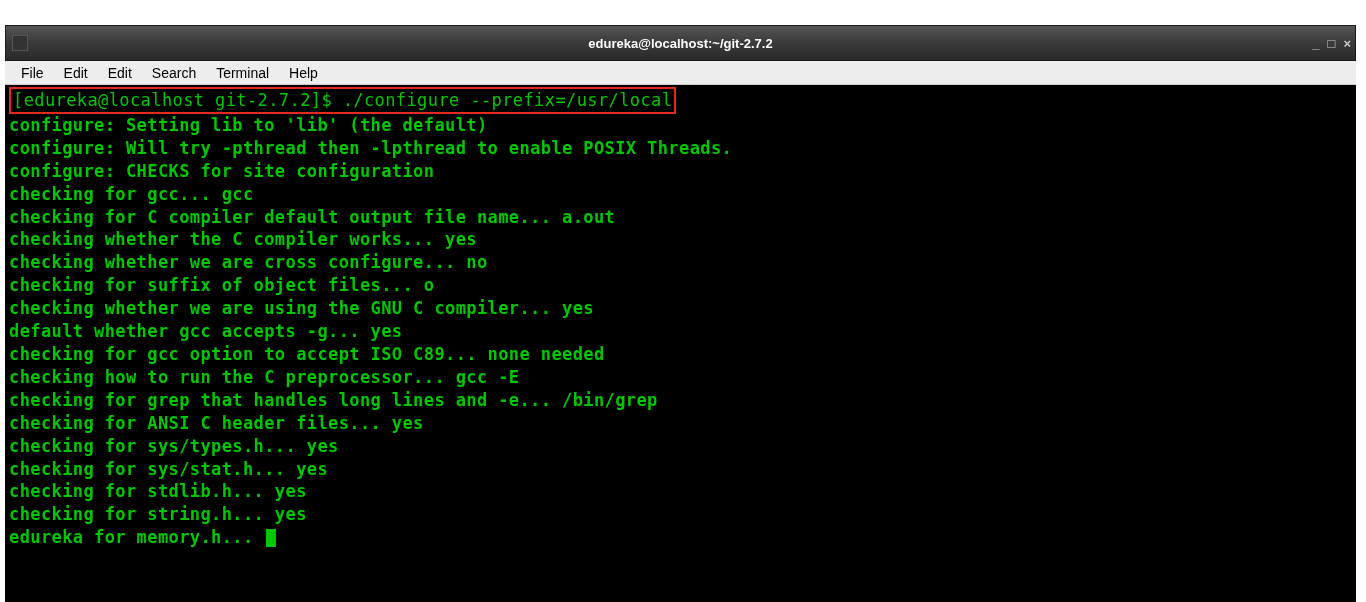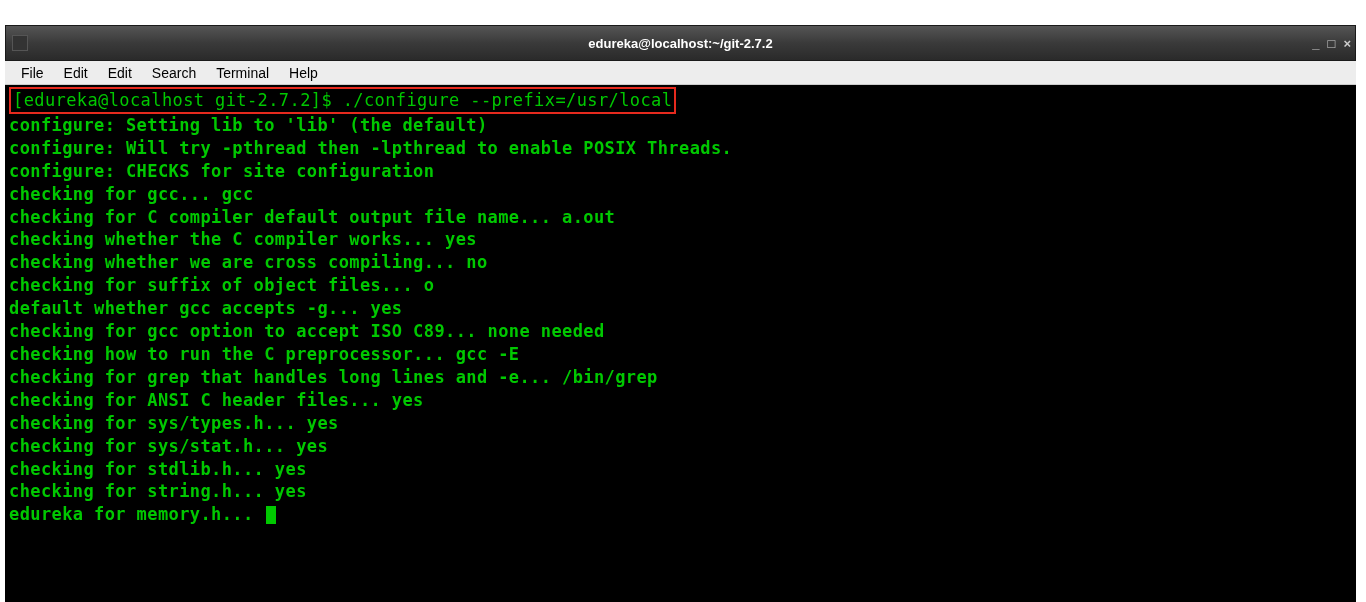--- a/index.html
+++ b/index.html
@@ -125,22 +125,23 @@
     <span class="menu-item">Help</span>
   </div>
   <div class="terminal">
     <div><span class="prompt-line">[edureka@localhost git-2.7.2]$ ./configure --prefix=/usr/local</span></div>
     <div class="output-line">configure: Setting lib to 'lib' (the default)</div>
     <div class="output-line">configure: Will try -pthread then -lpthread to enable POSIX Threads.</div>
     <div class="output-line">configure: CHECKS for site configuration</div>
     <div class="output-line">checking for gcc... gcc</div>
     <div class="output-line">checking for C compiler default output file name... a.out</div>
     <div class="output-line">checking whether the C compiler works... yes</div>
-    <div class="output-line">checking whether we are cross compiling... no</div>
+    <div class="output-line">checking whether we are cross configure... no</div>
     <div class="output-line">checking for suffix of object files... o</div>
+    <div class="output-line">checking whether we are using the GNU C compiler... yes</div>
     <div class="output-line">default whether gcc accepts -g... yes</div>
     <div class="output-line">checking for gcc option to accept ISO C89... none needed</div>
     <div class="output-line">checking how to run the C preprocessor... gcc -E</div>
     <div class="output-line">checking for grep that handles long lines and -e... /bin/grep</div>
     <div class="output-line">checking for ANSI C header files... yes</div>
     <div class="output-line">checking for sys/types.h... yes</div>
     <div class="output-line">checking for sys/stat.h... yes</div>
     <div class="output-line">checking for stdlib.h... yes</div>
     <div class="output-line">checking for string.h... yes</div>
     <div class="output-line"><span>edureka for memory.h... </span><span class="cursor"></span></div>

